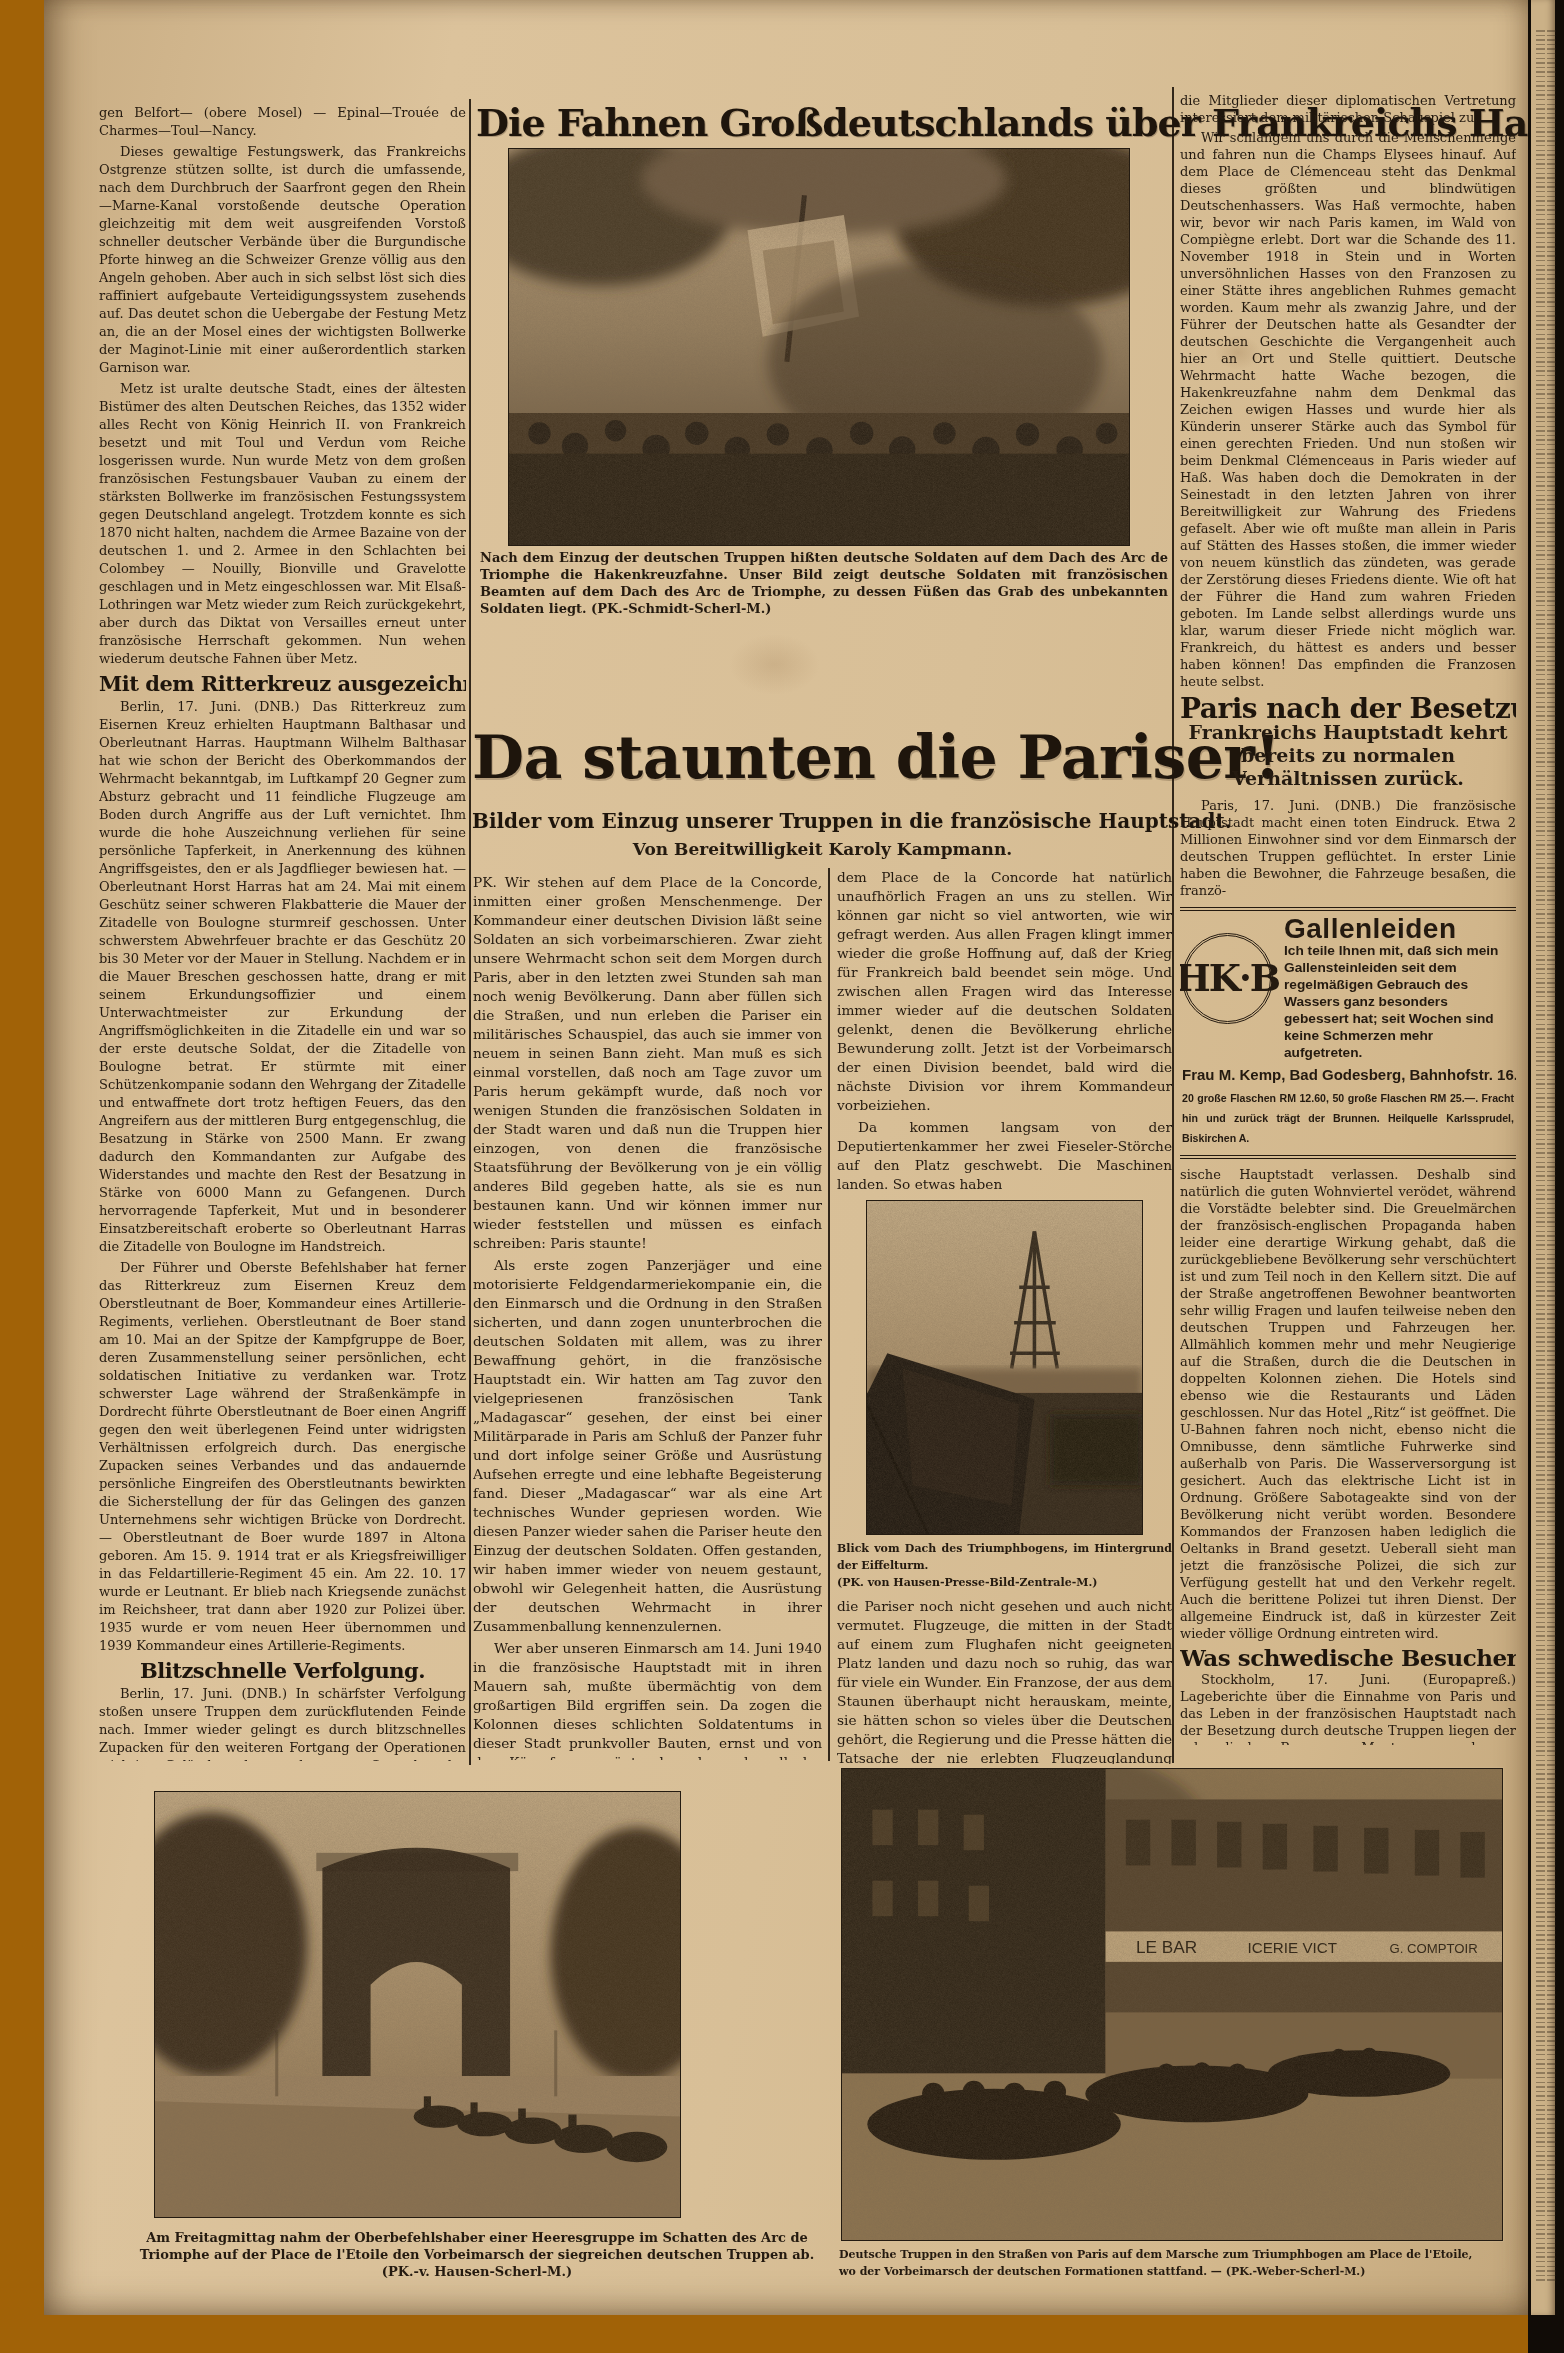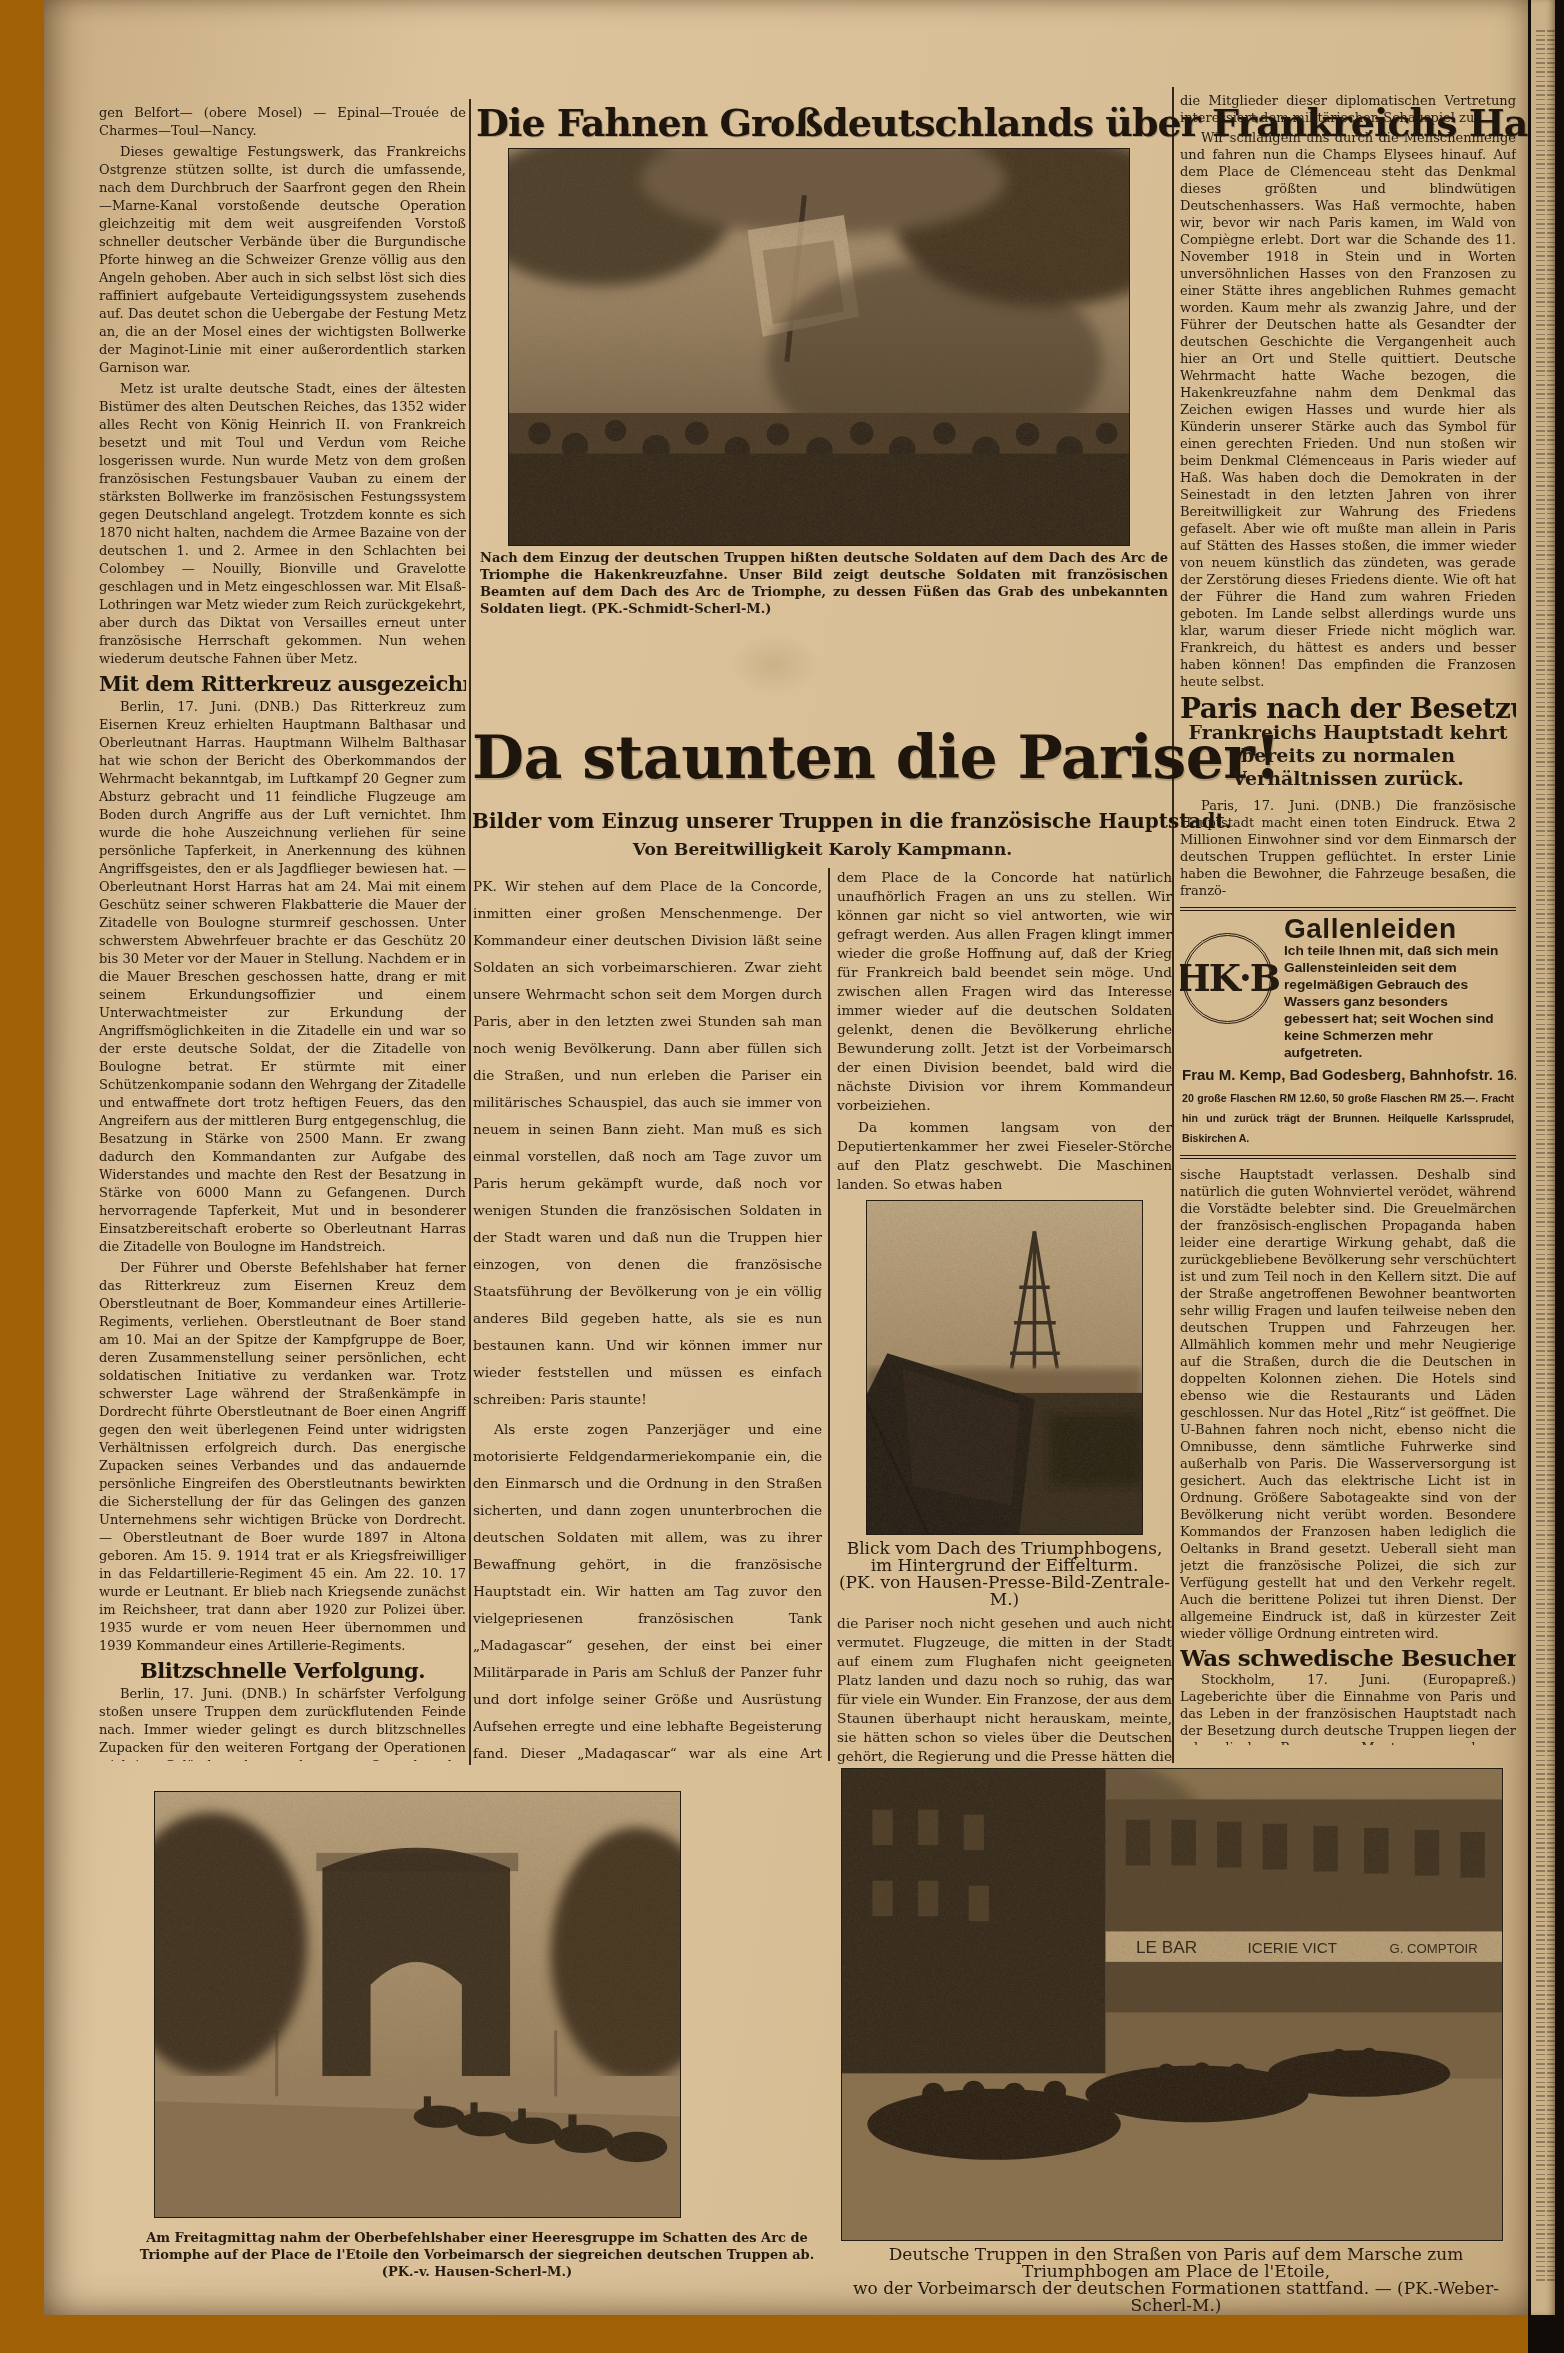--- a/index.html
+++ b/index.html
@@ -20,21 +20,21 @@
   .banner-head{font-size:38px;letter-spacing:-1px;text-align:center;white-space:nowrap;
                text-shadow:1px 1px 0 rgba(40,25,10,.25);}
   .big-head{font-size:60px;letter-spacing:-0.5px;text-align:center;white-space:nowrap;
             text-shadow:1px 1.5px 0 rgba(40,25,10,.22);}
   .sub-head{font-size:20px;text-align:center;white-space:nowrap;}
   .byline{font-size:17px;font-weight:bold;text-align:center;}
   .col-head{font-size:21px;letter-spacing:-0.5px;text-align:center;white-space:nowrap;margin:7px 0 5px 0;}
   .col-head-lg{font-size:28px;letter-spacing:-0.5px;text-align:center;white-space:nowrap;margin:10px 0 4px 0;}
   .col-subhead{font-size:19px;font-weight:bold;text-align:center;line-height:23px;margin:0 0 7px 0;}
   .caption{font-size:13px;line-height:17px;font-weight:bold;text-align:justify;}
-  .caption-c{font-size:17px;line-height:17px;font-weight:normal;text-align:center;}
+  .caption-c{font-size:11px;line-height:17px;font-weight:bold;}
   .photo{border:1.5px solid #241b11;background:#8a7258;box-shadow:0 0 0 0.5px rgba(220,200,160,.4);}
   .photo svg{display:block;width:100%;height:100%;}
   
   .adbox{border-top:4.6px double #241a10;border-bottom:4.6px double #241a10;padding:9px 2px 7px 2px;
          margin:8px 0 7px 0;font-family:"Liberation Sans",sans-serif;}
   .adrow{display:flex;gap:11px;align-items:flex-start;}
   .adlogo{flex:0 0 auto;width:85px;height:85px;border:3px double #241a10;border-radius:50%;
           display:flex;align-items:center;justify-content:center;font-family:"DejaVu Serif",serif;
           font-weight:bold;font-size:37px;letter-spacing:-2px;margin-top:13px;}
   .adtitle{font-size:28px;font-weight:bold;letter-spacing:0.5px;margin:0 0 5px 0;}
@@ -122,21 +122,21 @@
         <rect x="0" y="600" width="1222" height="180" fill="#2c2214"></rect>
         <rect width="1222" height="780" filter="url(#n1)"></rect>
       </svg>
     </div>
     <div class="abs caption" style="left:436px;top:549px;width:688px;">Nach dem Einzug der deutschen Truppen hißten deutsche Soldaten auf dem Dach des Arc de Triomphe die Hakenkreuzfahne. Unser Bild zeigt deutsche Soldaten mit französischen Beamten auf dem Dach des Arc de Triomphe, zu dessen Füßen das Grab des unbekannten Soldaten liegt. (PK.-Schmidt-Scherl-M.)</div>
 
     <h2 class="abs big-head" style="left:428px;top:722px;width:701px;">Da staunten die Pariser!</h2>
     <h3 class="abs sub-head" style="left:428px;top:809px;width:701px;">Bilder vom Einzug unserer Truppen in die französische Hauptstadt.</h3>
     <div class="abs byline" style="left:428px;top:839px;width:701px;">Von Bereitwilligkeit Karoly Kampmann.</div>
 
-    <div class="abs body-col" style="left:429px;top:873px;width:349px;height:887px;font-size:13.7px;line-height:27px;">
+    <div class="abs body-col" style="left:429px;top:873px;width:349px;height:887px;font-size:13.7px;line-height:19px;">
       <p class="noindent">PK. Wir stehen auf dem Place de la Concorde, inmitten einer großen Menschenmenge. Der Kommandeur einer deutschen Division läßt seine Soldaten an sich vorbeimarschieren. Zwar zieht unsere Wehrmacht schon seit dem Morgen durch Paris, aber in den letzten zwei Stunden sah man noch wenig Bevölkerung. Dann aber füllen sich die Straßen, und nun erleben die Pariser ein militärisches Schauspiel, das auch sie immer von neuem in seinen Bann zieht. Man muß es sich einmal vorstellen, daß noch am Tage zuvor um Paris herum gekämpft wurde, daß noch vor wenigen Stunden die französischen Soldaten in der Stadt waren und daß nun die Truppen hier einzogen, von denen die französische Staatsführung der Bevölkerung von je ein völlig anderes Bild gegeben hatte, als sie es nun bestaunen kann. Und wir können immer nur wieder feststellen und müssen es einfach schreiben: Paris staunte!</p>
       <p>Als erste zogen Panzerjäger und eine motorisierte Feldgendarmeriekompanie ein, die den Einmarsch und die Ordnung in den Straßen sicherten, und dann zogen ununterbrochen die deutschen Soldaten mit allem, was zu ihrer Bewaffnung gehört, in die französische Hauptstadt ein. Wir hatten am Tag zuvor den vielgepriesenen französischen Tank „Madagascar“ gesehen, der einst bei einer Militärparade in Paris am Schluß der Panzer fuhr und dort infolge seiner Größe und Ausrüstung Aufsehen erregte und eine lebhafte Begeisterung fand. Dieser „Madagascar“ war als eine Art technisches Wunder gepriesen worden. Wie diesen Panzer wieder sahen die Pariser heute den Einzug der deutschen Soldaten. Offen gestanden, wir haben immer wieder von neuem gestaunt, obwohl wir Gelegenheit hatten, die Ausrüstung der deutschen Wehrmacht in ihrer Zusammenballung kennenzulernen.</p>
       <p>Wer aber unseren Einmarsch am 14. Juni 1940 in die französische Hauptstadt mit in ihren Mauern sah, mußte übermächtig von dem großartigen Bild ergriffen sein. Da zogen die Kolonnen dieses schlichten Soldatentums in dieser Stadt prunkvoller Bauten, ernst und von den Kämpfen geprägt, aber dennoch voll der Freude, dabei zu sein. Ueber uns ziehen ruhig die Geschwader der deutschen Luftwaffe. Es ist die Herrschaft in der Luft, die ihnen zeigt, daß auf unserer Seite der Sieg liegen wird. Die Menge auf</p>
     </div>
 
     <div class="abs body-col" style="left:793px;top:868px;width:335px;height:896px;font-size:13.7px;line-height:19px;">
       <p class="noindent">dem Place de la Concorde hat natürlich unaufhörlich Fragen an uns zu stellen. Wir können gar nicht so viel antworten, wie wir gefragt werden. Aus allen Fragen klingt immer wieder die große Hoffnung auf, daß der Krieg für Frankreich bald beendet sein möge. Und zwischen allen Fragen wird das Interesse immer wieder auf die deutschen Soldaten gelenkt, denen die Bevölkerung ehrliche Bewunderung zollt. Jetzt ist der Vorbeimarsch der einen Division beendet, bald wird die nächste Division vor ihrem Kommandeur vorbeiziehen.</p>
       <p>Da kommen langsam von der Deputiertenkammer her zwei Fieseler-Störche auf den Platz geschwebt. Die Maschinen landen. So etwas haben</p>
       <div class="photo" style="width:275px;height:333px;margin:6px auto 5px auto;">
         <svg viewBox="0 0 542 656" preserveAspectRatio="none">

